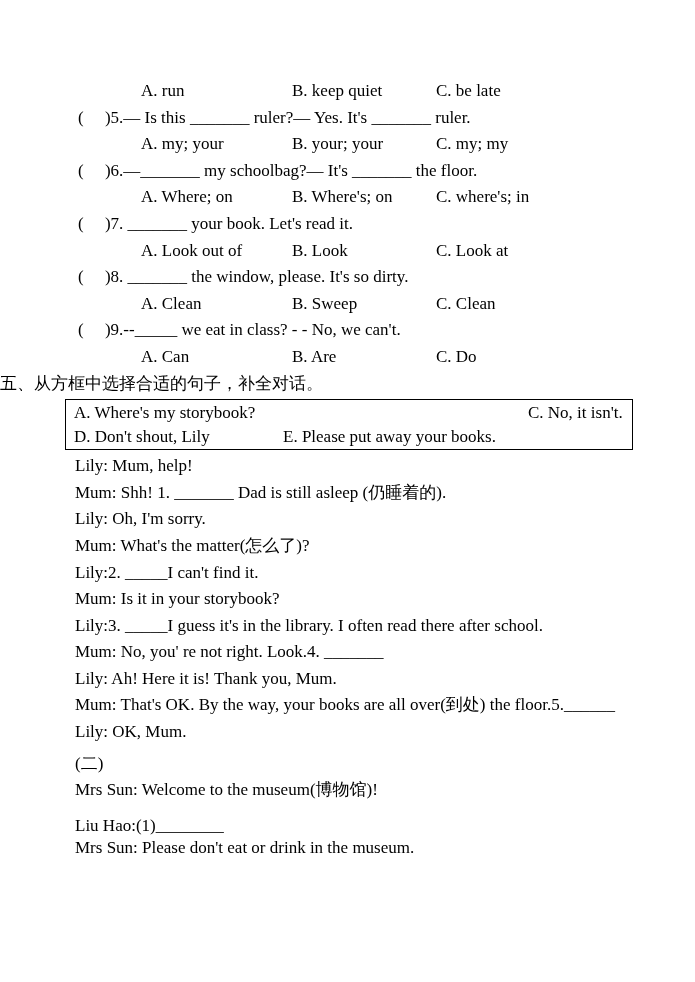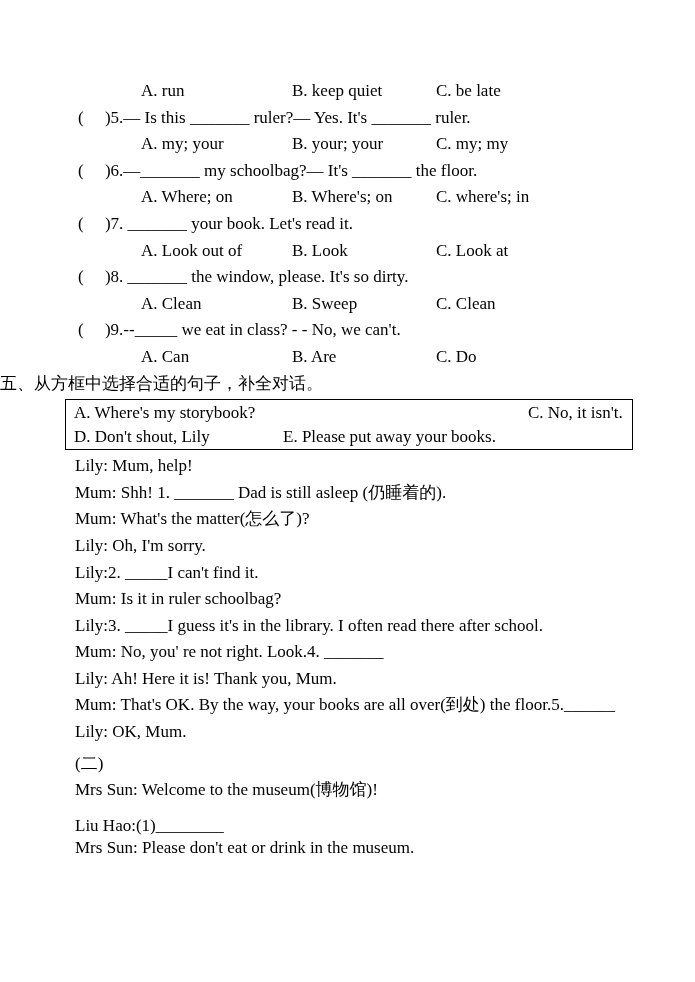--- a/index.html
+++ b/index.html
@@ -133,24 +133,24 @@
         <span class="bank-c">C. No, it isn't.</span>
       </div>
       <div class="bank-row">
         <span class="bank-d">D. Don't shout, Lily</span>
         <span class="bank-e">E. Please put away your books.</span>
       </div>
     </div>
 
     <div class="d-line first-after-box">Lily: Mum, help!</div>
     <div class="d-line">Mum: Shh! 1. _______ Dad is still asleep (仍睡着的).</div>
+    <div class="d-line">Lily: Oh, I'm sorry.</div>
     <div class="d-line">Mum: What's the matter(怎么了)?</div>
-    <div class="d-line">Lily: Oh, I'm sorry.</div>
     <div class="d-line">Lily:2. _____I can't find it.</div>
-    <div class="d-line">Mum: Is it in ruler schoolbag?</div>
+    <div class="d-line">Mum: Is it in your storybook?</div>
     <div class="d-line">Lily:3. _____I guess it's in the library. I often read there after school.</div>
     <div class="d-line">Mum: No, you' re not right. Look.4. _______</div>
     <div class="d-line">Lily: Ah! Here it is! Thank you, Mum.</div>
     <div class="d-line">Mum: That's OK. By the way, your books are all over(到处) the floor.5.______</div>
     <div class="d-line">Lily: OK, Mum.</div>
 
     <div class="d-line part2-label">(二)</div>
 
     <div class="d-line">Mrs Sun: Welcome to the museum(博物馆)!</div>
     <div class="d-line liu-hao-line">Liu Hao:(1)________</div>

